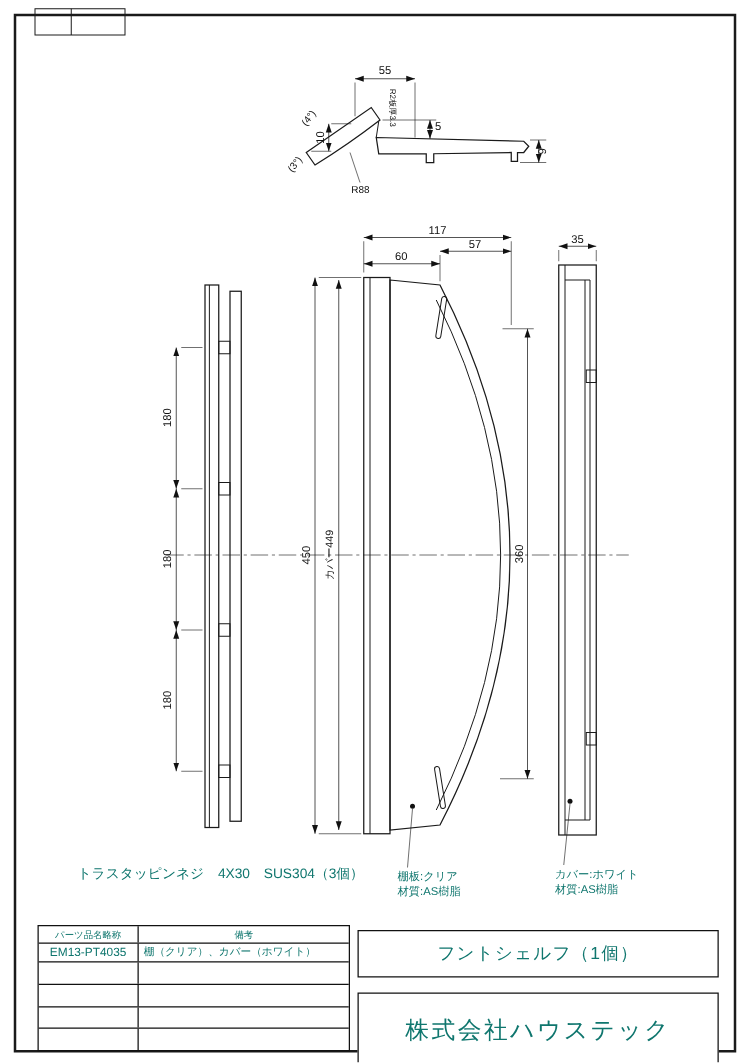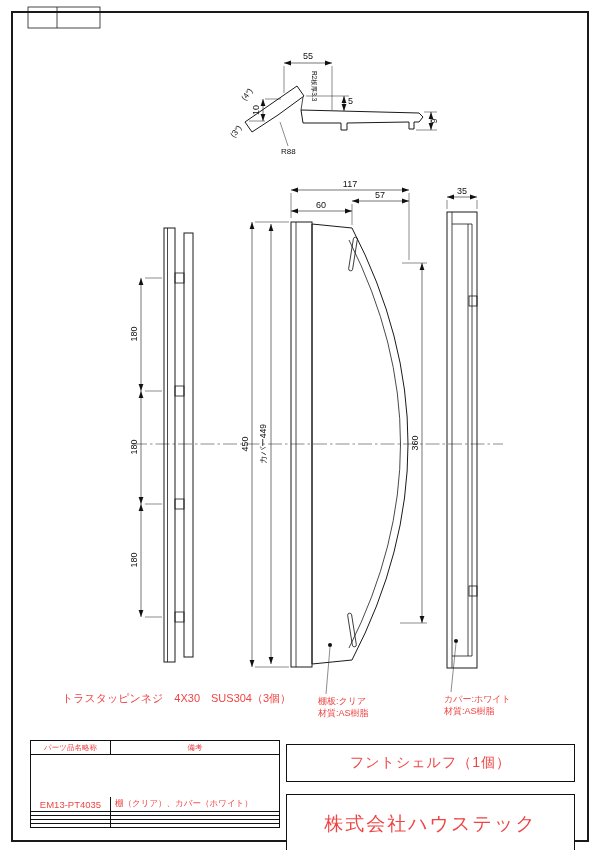--- a/index.html
+++ b/index.html
@@ -1,44 +1,44 @@
 <!DOCTYPE html>
 <html><head>
 <meta charset="utf-8">
 <style>
   html,body{margin:0;padding:0;background:#fff;}
-  .page{position:relative;width:600px;height:850px;background:#fff;color:#ef4444;
+  .page{position:relative;width:600px;height:850px;background:#fff;color:#0f766e;
         font-family:"Liberation Sans","DejaVu Sans",sans-serif;overflow:hidden;}
   svg.drawing{position:absolute;left:0;top:0;}
   svg .obj{fill:none;stroke:#1a1a1a;stroke-width:1;}
   svg .thin{fill:none;stroke:#1a1a1a;stroke-width:0.8;}
   svg .dim{fill:none;stroke:#1a1a1a;stroke-width:0.6;}
   svg .ext{fill:none;stroke:#1a1a1a;stroke-width:0.5;}
   svg .cl{fill:none;stroke:#1a1a1a;stroke-width:0.5;stroke-dasharray:14 3 2.5 3;}
   svg .frame{fill:none;stroke:#1a1a1a;stroke-width:2;}
   svg text{fill:#111;font-family:"Liberation Sans","DejaVu Sans",sans-serif;}
   svg .dt{font-size:9px;}
   svg .dtj{font-size:8.5px;}
   svg .dts{font-size:8px;}
   svg .dtv{font-size:6.5px;}
   .note-screw{position:absolute;left:46px;top:691px;font-size:11px;white-space:nowrap;margin-left:16px;}
   .mat-label{position:absolute;font-size:9px;line-height:1.3;white-space:nowrap;}
   .mat-shelf{left:318px;top:696px;}
   .mat-cover{left:444px;top:694px;}
-  .parts-table{position:absolute;left:30px;top:740px;width:250px;height:88px;
+  .parts-table{position:absolute;left:30px;top:740px;width:250px;height:101px;
                border:1.2px solid #111;display:flex;flex-direction:column;box-sizing:border-box;}
   .pt-row{display:flex;border-bottom:1px solid #111;}
   .pt-row:last-child{border-bottom:none;}
   .pt-row.empty{flex:1;}
   .pt-c1{width:80px;border-right:1px solid #111;display:flex;align-items:center;
          justify-content:center;box-sizing:border-box;}
   .pt-c2{flex:1;display:flex;align-items:center;padding:0 4px;box-sizing:border-box;}
   .pt-head{height:13px;font-size:7.5px;}
   .pt-head .pt-c2{justify-content:center;padding:0;}
-  .pt-data{height:14px;margin-top:42px;}
+  .pt-data{height:14px;}
   .pt-data .pt-c1{font-size:9.5px;}
   .pt-data .pt-c2{font-size:8.5px;}
   .title-box{position:absolute;left:286px;width:289px;border:1.2px solid #111;
              display:flex;align-items:center;justify-content:center;box-sizing:border-box;background:#fff;}
   .tb-product{top:744px;height:38px;font-size:14px;letter-spacing:1px;}
   .tb-company{top:794px;height:59px;font-size:19px;letter-spacing:2px;}
 </style>
 </head>
 <body>
 

